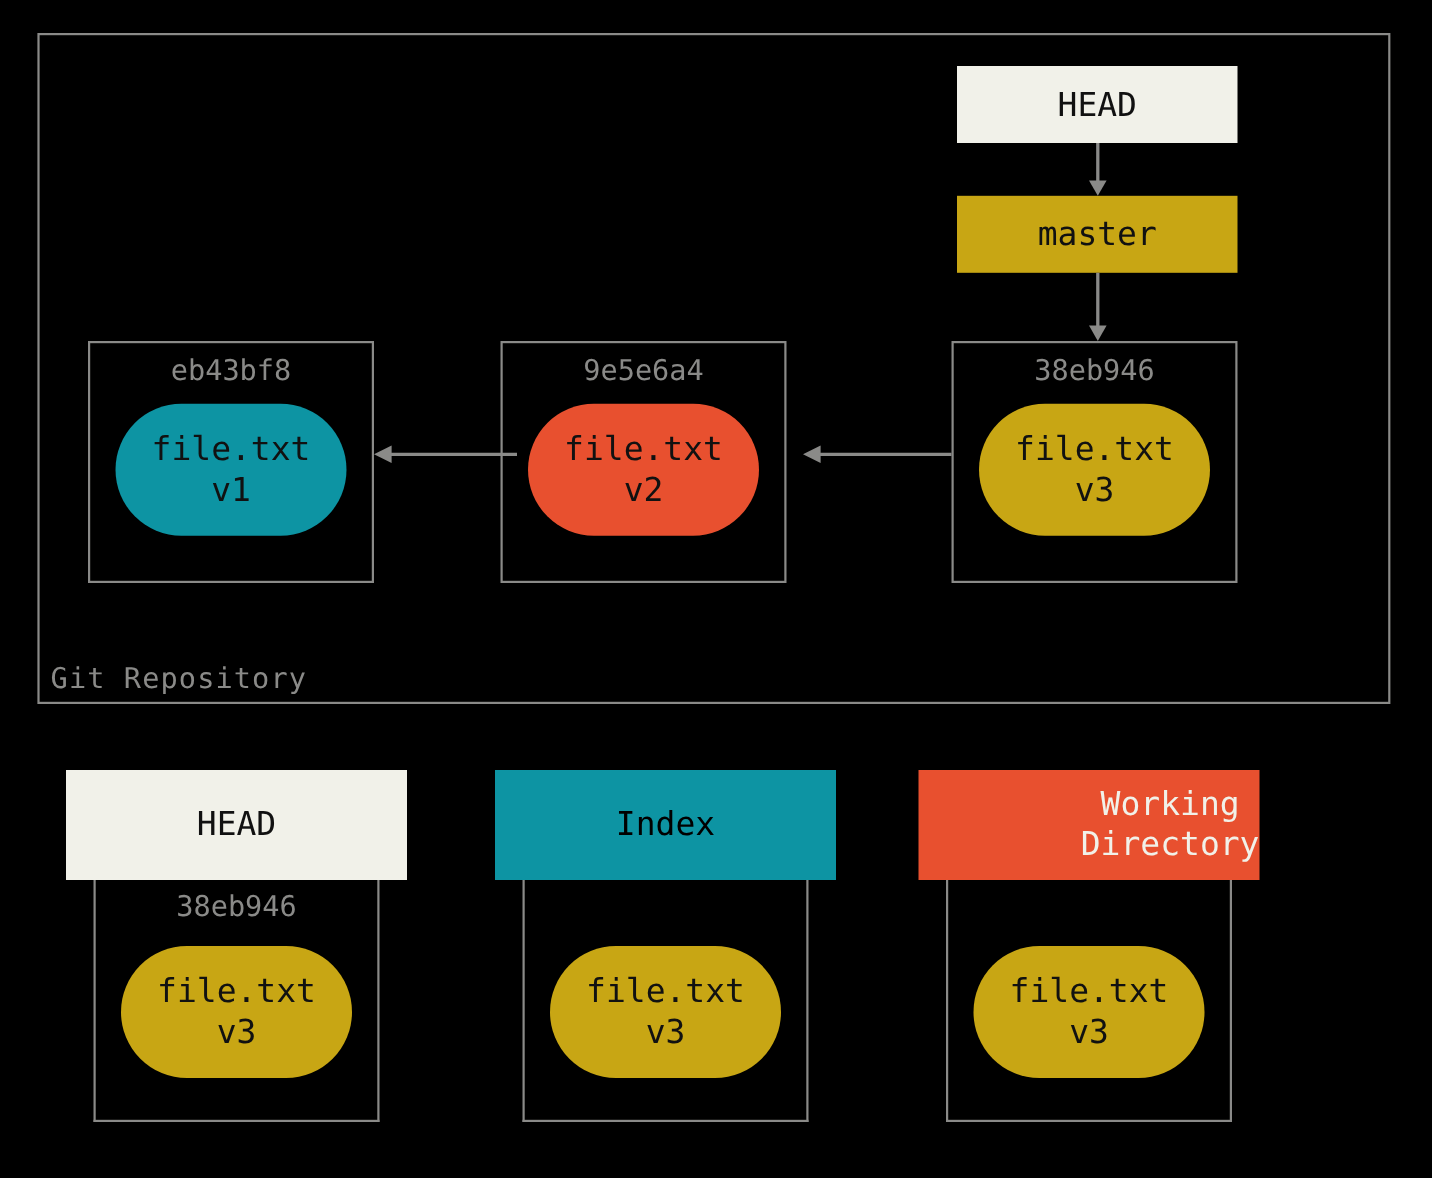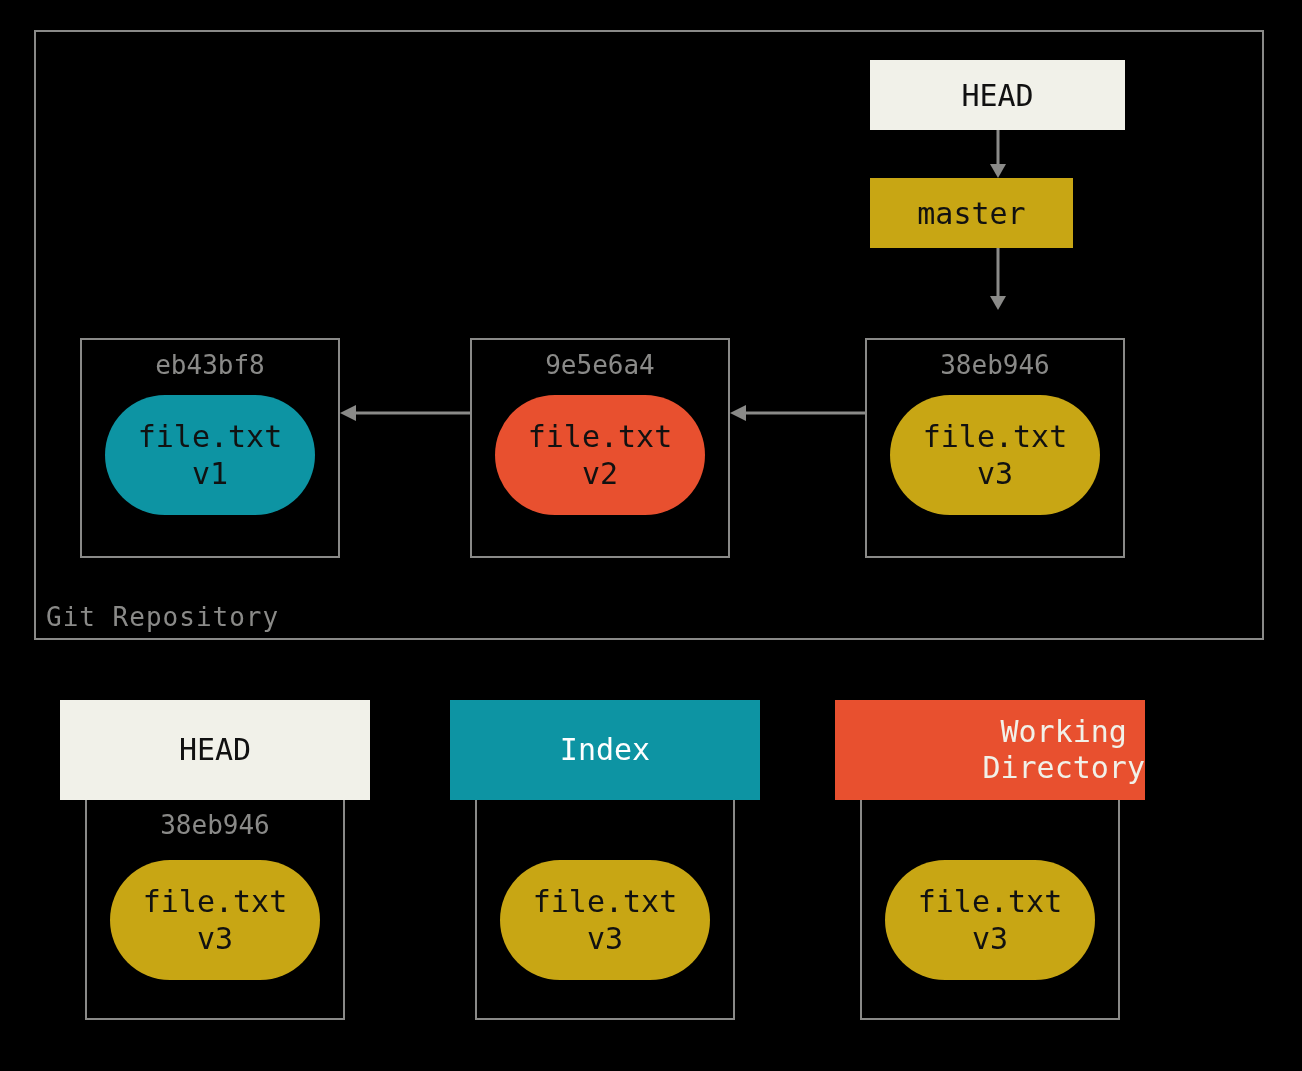--- a/index.html
+++ b/index.html
@@ -37,39 +37,38 @@
     color: #111;
     font-size: 30px;
     display: flex;
     align-items: center;
     justify-content: center;
   }
   .master-box {
     position: absolute;
     left: 870px;
     top: 178px;
-    width: 203px;
+    width: 255px;
     height: 70px;
     background: #c8a614;
     color: #111;
     font-size: 30px;
     display: flex;
     align-items: center;
     justify-content: center;
   }
   .commit-box {
     position: absolute;
     width: 260px;
     height: 220px;
     border: 2px solid #8a8a88;
     top: 310px;
-    margin-top: 28px;
   }
   .commit-1 { left: 80px; }
-  .commit-2 { left: 470px; }
+  .commit-2 { left: 455px; }
   .commit-3 { left: 865px; }
   .commit-hash {
     color: #8a8a88;
     font-size: 26px;
     text-align: center;
     margin-top: 10px;
   }
   .blob {
     position: absolute;
     left: 50%;
@@ -109,21 +108,21 @@
     height: 100px;
     display: flex;
     flex-direction: column;
     align-items: center;
     justify-content: center;
     font-size: 30px;
     line-height: 1.2;
     text-align: center;
   }
   .hdr-cream  { background: #f1f1e9; color: #111; }
-  .hdr-teal   { background: #0d94a3; color: #ffffff; align-items: center; }
+  .hdr-teal   { background: #0d94a3; color: #000000; align-items: center; }
   .hdr-orange { background: #e8502f; color: #f1f1e9; align-items: flex-end; }
   .area-body {
     position: relative;
     height: 220px;
     border-left: 2px solid #8a8a88;
     border-right: 2px solid #8a8a88;
     border-bottom: 2px solid #8a8a88;
     margin: 0 25px;
   }
   .area-hash {

